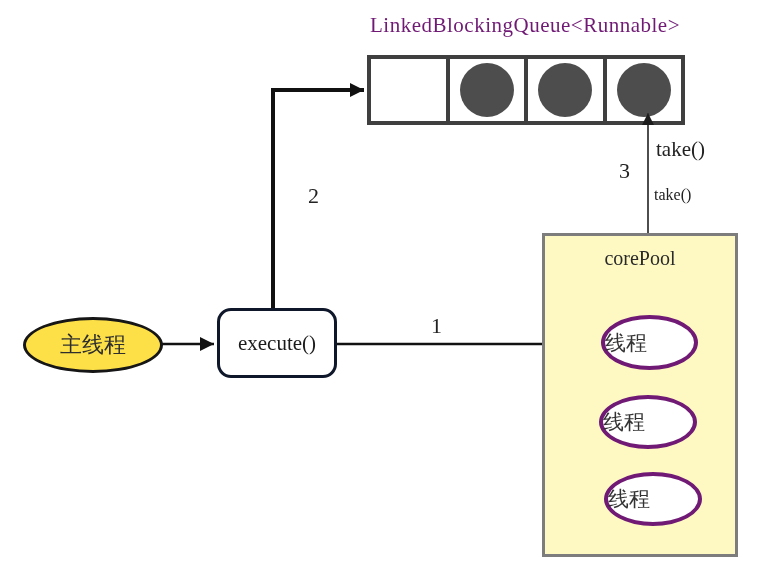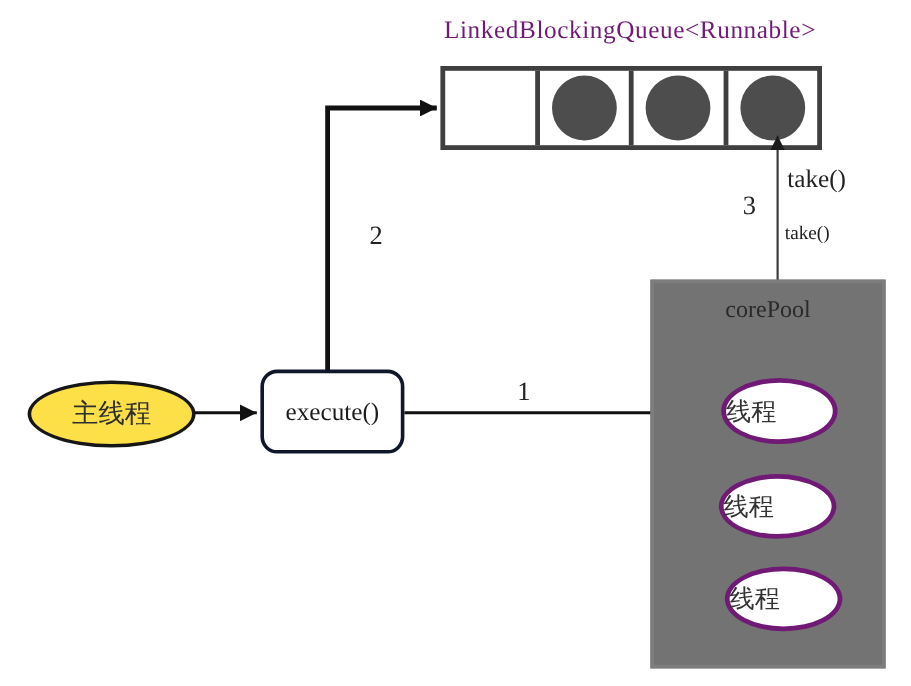--- a/index.html
+++ b/index.html
@@ -65,21 +65,21 @@
     display: flex; align-items: center; justify-content: center;
     font-size: 21px; color: #1c1c1c;
     background: #ffffff;
   }
 
   
   .corepool-box {
     left: 542px; top: 233px; width: 196px; height: 324px;
     border: 3px solid #7d7d7d;
     box-sizing: border-box;
-    background: #737373;
+    background: #fef9c3;
   }
   .corepool-title {
     width: 100%;
     text-align: center;
     margin-top: 11px;
     font-size: 20px;
     color: #2a2a2a;
   }
   .thread-ellipse {
     position: absolute;

